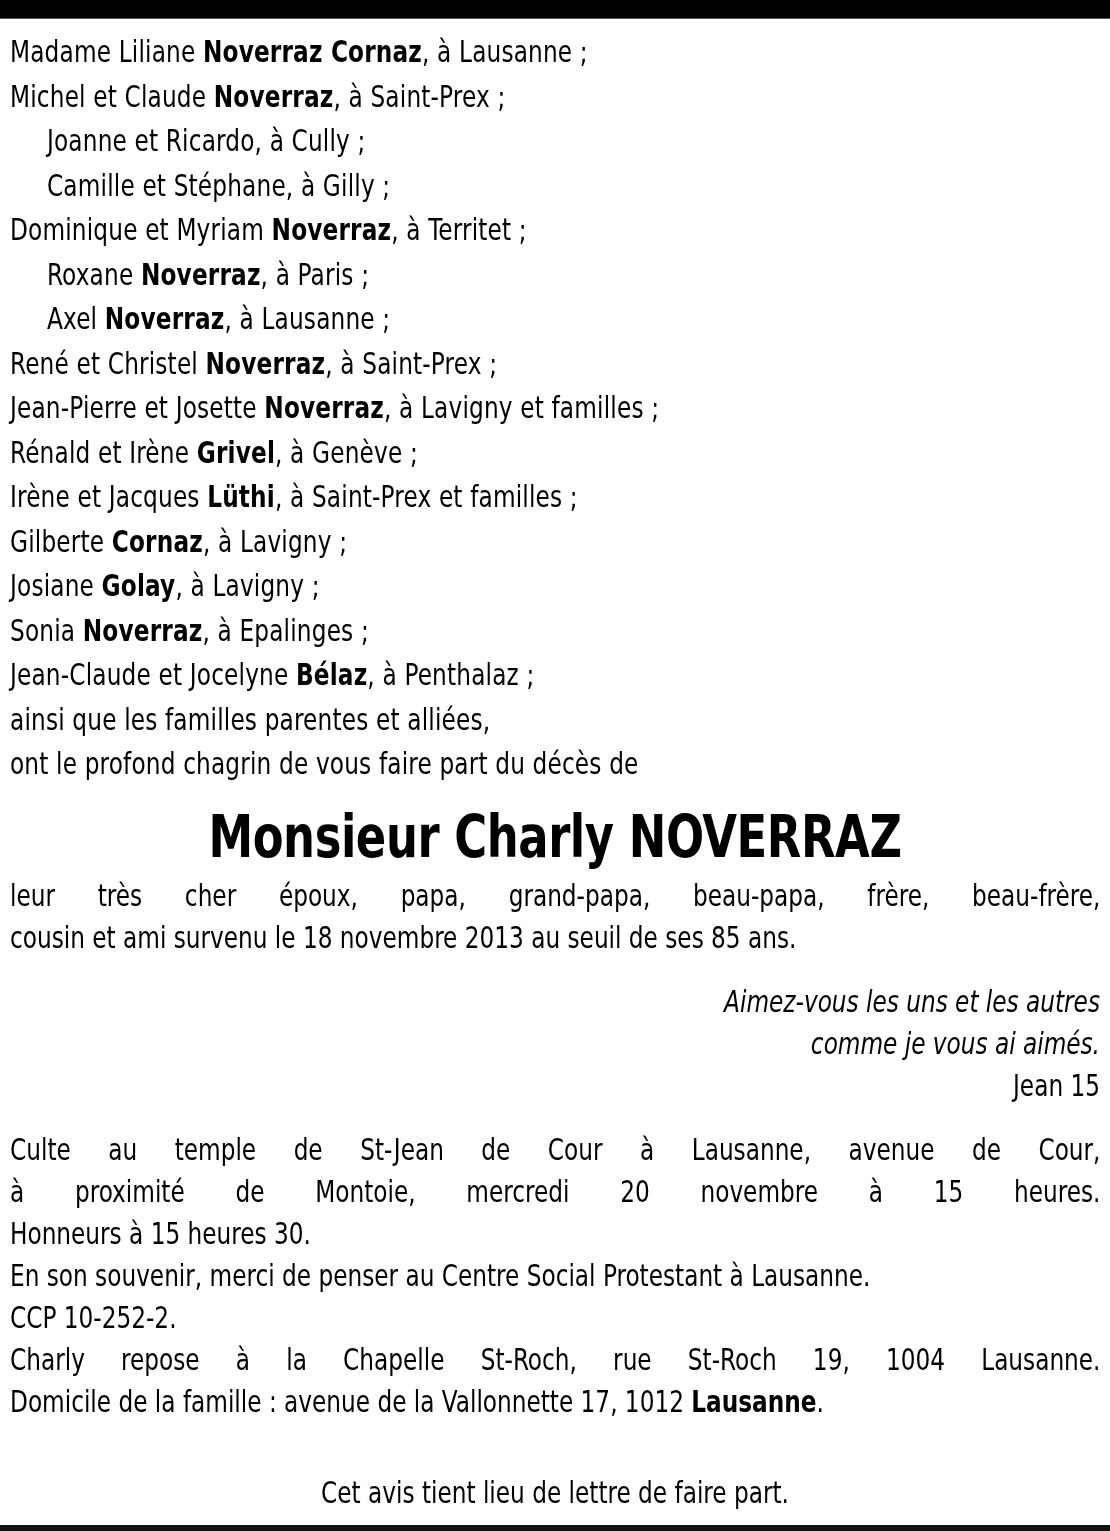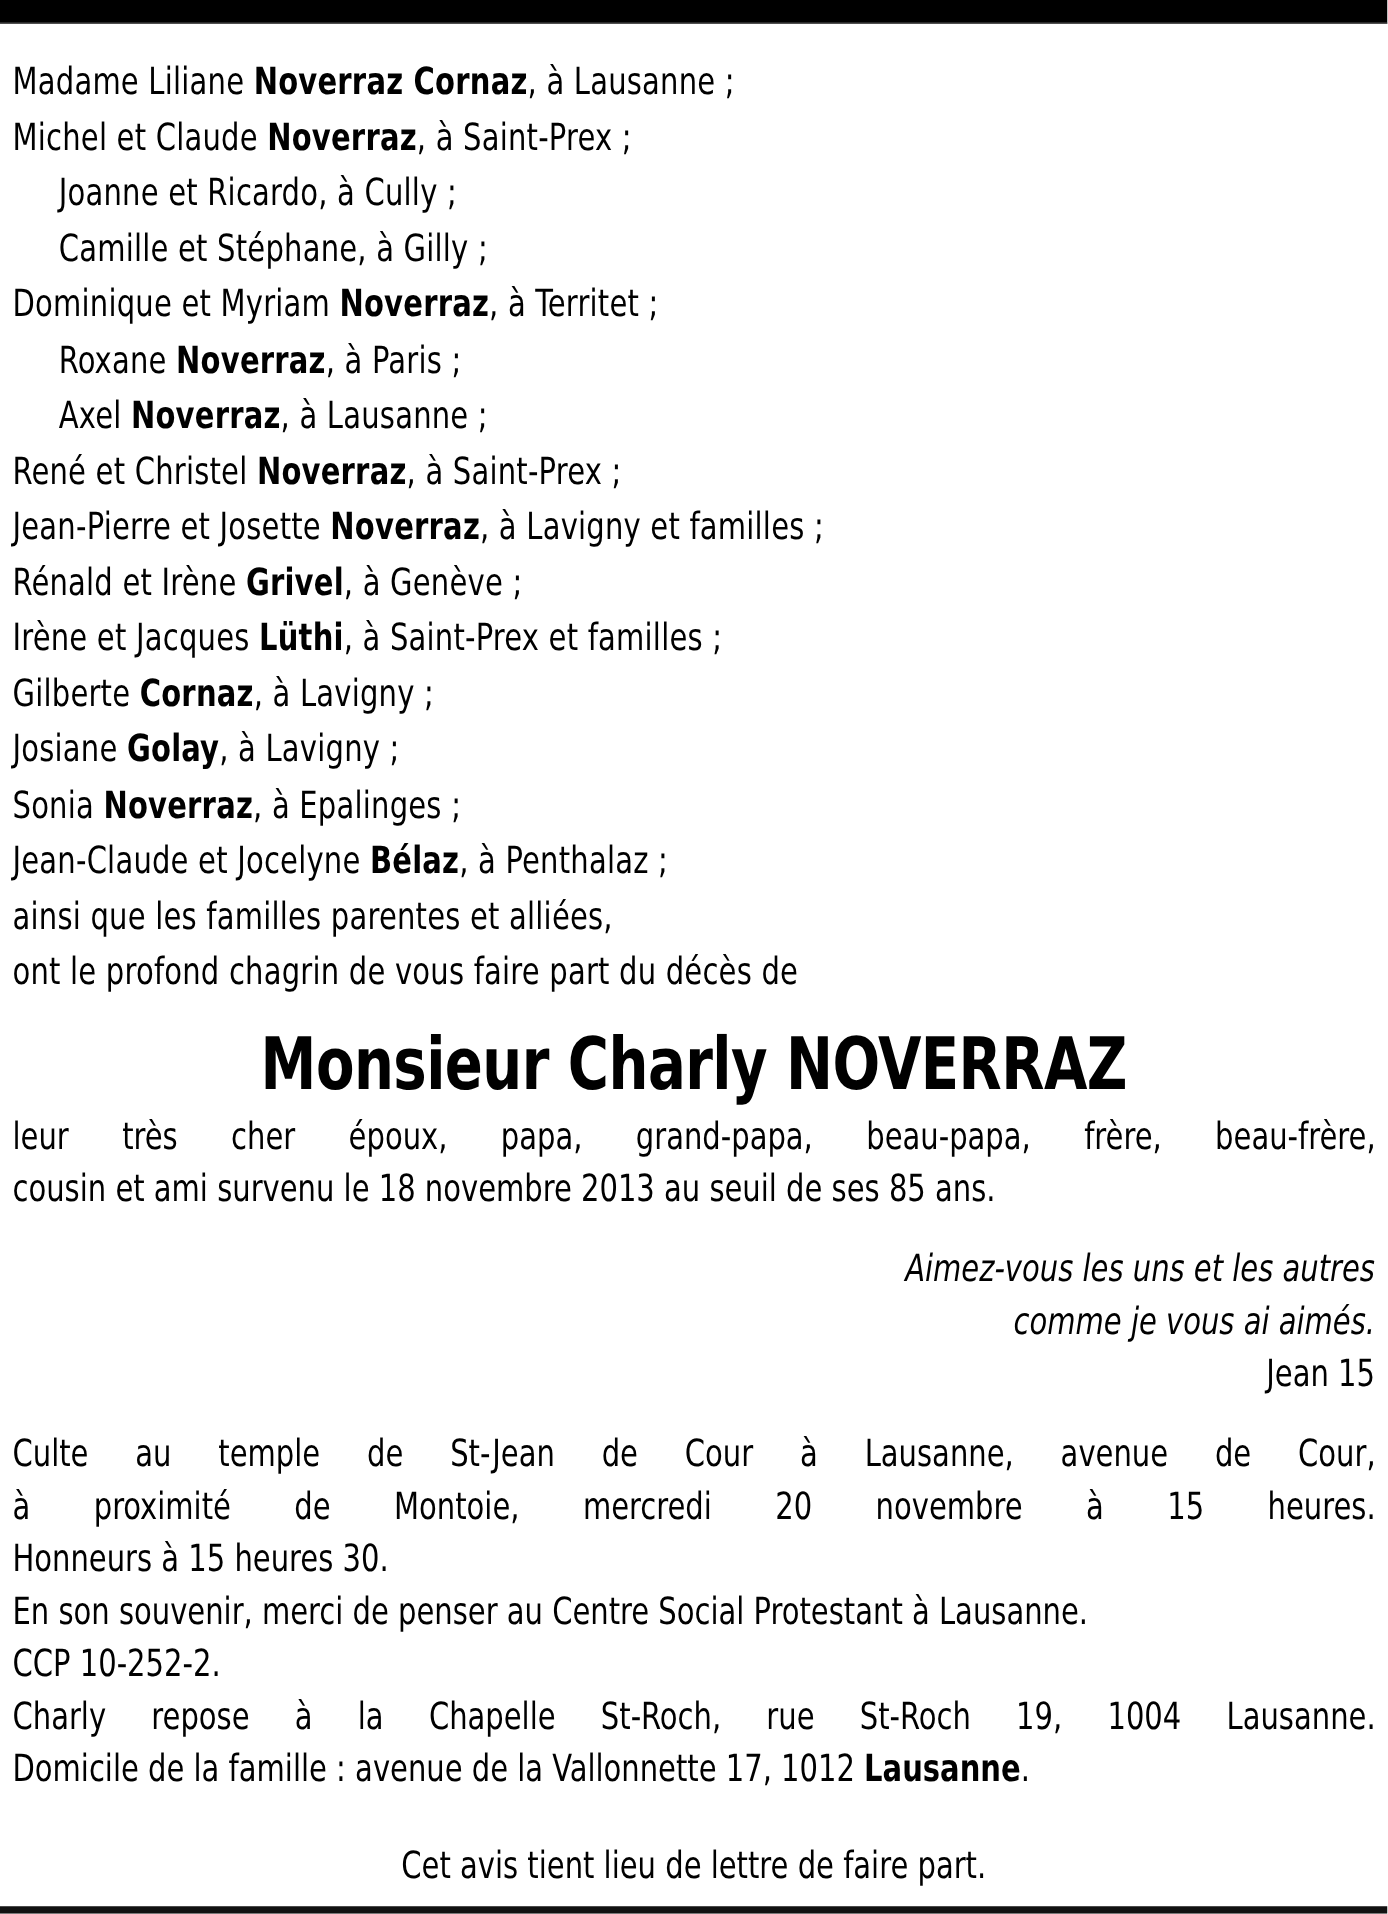--- a/index.html
+++ b/index.html
@@ -26,21 +26,21 @@
     .bottom-rule {
       position: absolute;
       left: 0; top: 1525px;
       width: 1110px;
       height: 6px;
       background: #111111;
     }
     .content {
       position: absolute;
       left: 10px;
-      top: 44px;
+      top: 30px;
       width: 1090px;
     }
     .line {
       font-size: 30px;
       height: 44.5px;
       line-height: 44.5px;
       white-space: nowrap;
       transform-origin: left center;
       transform: scaleX(0.86);
       letter-spacing: 0.2px;

